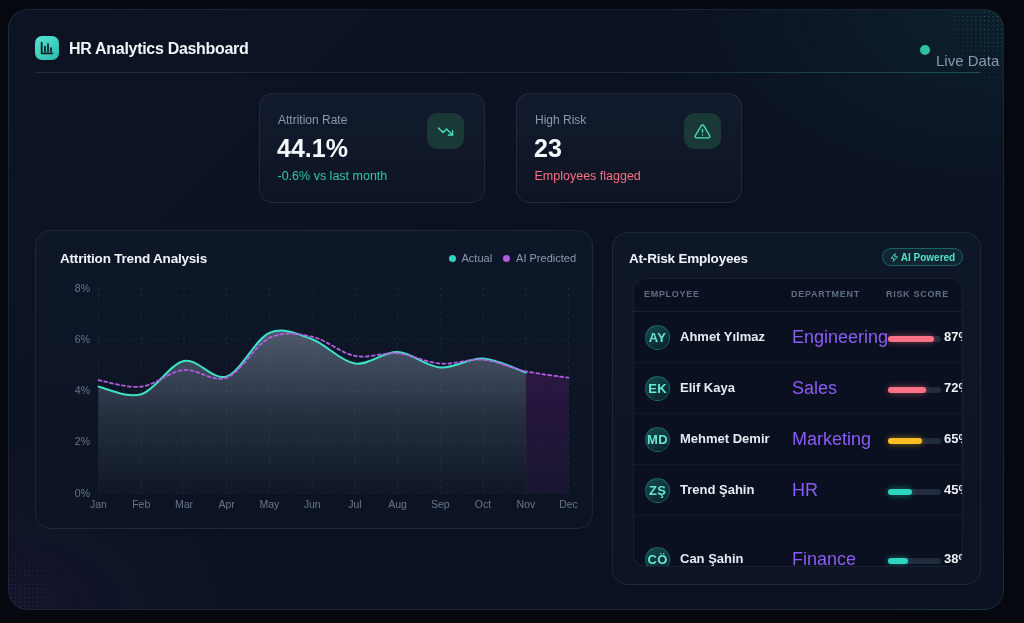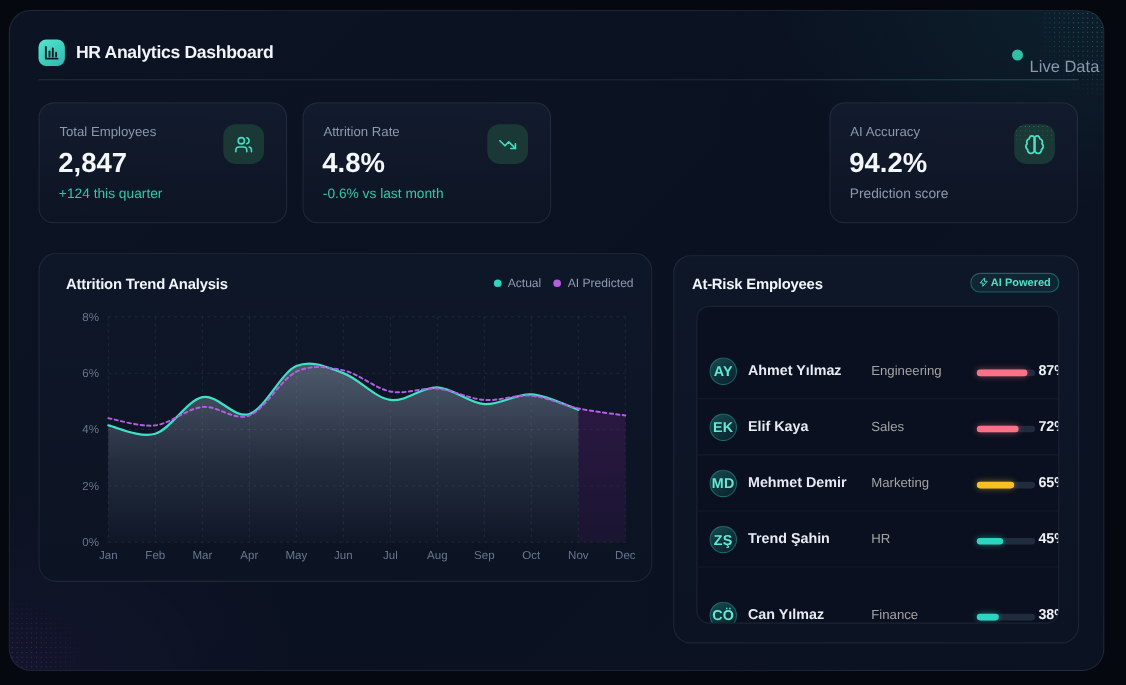--- a/index.html
+++ b/index.html
@@ -97,21 +97,21 @@
   .th { position:absolute; top:10px; font-size:9px; font-weight:bold; letter-spacing:0.7px; color:#5f6f87; white-space:nowrap; }
   .row { position:absolute; left:0; width:100%; height:51px; border-bottom:1px solid rgba(148,163,184,0.07); }
   .row:last-child { border-bottom:none; }
   .av {
     position:absolute; left:11px; top:13px; width:25px; height:25px; border-radius:50%;
     background:linear-gradient(145deg, rgba(45,212,191,0.3), rgba(45,212,191,0.08));
     border:1px solid rgba(45,212,191,0.3);
     color:#67e8d4; font-size:13px; font-weight:bold; text-align:center; line-height:24px; letter-spacing:0.3px;
   }
   .nm { position:absolute; left:46px; top:17.5px; font-size:13px; font-weight:bold; color:#e6ebf2; line-height:14px; }
-  .dp { position:absolute; left:158px; top:17.5px; font-size:12px; color:#a3a3a3; line-height:14px; }
+  .dp { position:absolute; left:158px; top:17.5px; font-size:18px; color:#8b5cf6; line-height:14px; }
   .track { position:absolute; left:254px; top:24px; width:53px; height:6px; border-radius:3px; background:#202b3e; }
   .fill { position:absolute; left:0; top:0; height:6px; border-radius:3px; }
   .pct { position:absolute; left:310px; top:17.5px; font-size:13px; font-weight:bold; color:#eef2f7; line-height:14px; }
 </style>
 </head>
 <body>
 <div class="container">
   <div class="dots-tr"></div>
   <div class="dots-bl"></div>
 
@@ -121,55 +121,42 @@
       <path d="M9 17 L9 10"></path>
       <path d="M13.5 17 L13.5 6"></path>
       <path d="M18 17 L18 12"></path>
     </svg>
   </div>
   <div class="h-title">HR Analytics Dashboard</div>
   <div class="live-dot"></div>
   <div class="live-txt">Live Data</div>
   <div class="divider"></div>
 
-  <div class="card" style="left:26px;">
-    <div class="lbl">Total Employees</div>
-    <div class="icbtn">
-        <svg width="17" height="17" viewBox="0 0 24 24" fill="none" stroke="#45e0c3" stroke-width="2" stroke-linecap="round" stroke-linejoin="round">
-          <path d="M16 21v-2a4 4 0 0 0-4-4H6a4 4 0 0 0-4 4v2"></path>
-          <circle cx="9" cy="7" r="4"></circle>
-          <path d="M22 21v-2a4 4 0 0 0-3-3.87"></path>
-          <path d="M16 3.13a4 4 0 0 1 0 7.75"></path>
-        </svg>
-      </div>
-    <div class="num">2,847</div>
-    <div class="sub">+124 this quarter</div>
-  </div>
-  <div class="card" style="left:266px;">
+  <div class="card" style="left:250px;">
     <div class="lbl">Attrition Rate</div>
     <div class="icbtn">
         <svg width="17" height="17" viewBox="0 0 24 24" fill="none" stroke="#45e0c3" stroke-width="2" stroke-linecap="round" stroke-linejoin="round">
           <polyline points="22 17 13.5 8.5 8.5 13.5 2 7"></polyline>
           <polyline points="16 17 22 17 22 11"></polyline>
         </svg>
       </div>
-    <div class="num">4.8%</div>
+    <div class="num">44.1%</div>
     <div class="sub">-0.6% vs last month</div>
   </div>
-  <div class="card" style="left:745px;">
-    <div class="lbl">AI Accuracy</div>
-    <div class="icbtn dotted" style="--x:1;">
-        <svg width="19" height="19" style="left:9px;top:9px;" viewBox="0 0 24 24" fill="none" stroke="#45e0c3" stroke-width="2.1" stroke-linecap="round" stroke-linejoin="round">
-          <path d="M12 5a3 3 0 1 0-5.997.125 4 4 0 0 0-2.526 5.77 4 4 0 0 0 .556 6.588A4 4 0 1 0 12 18Z"></path>
-          <path d="M12 5a3 3 0 1 1 5.997.125 4 4 0 0 1 2.526 5.77 4 4 0 0 1-.556 6.588A4 4 0 1 1 12 18Z"></path>
-          <path d="M12 5v13"></path>
+  <div class="card" style="left:507px;">
+    <div class="lbl">High Risk</div>
+    <div class="icbtn">
+        <svg width="17" height="17" viewBox="0 0 24 24" fill="none" stroke="#45e0c3" stroke-width="2" stroke-linecap="round" stroke-linejoin="round">
+          <path d="M10.29 3.86 1.82 18a2 2 0 0 0 1.71 3h16.94a2 2 0 0 0 1.71-3L13.71 3.86a2 2 0 0 0-3.42 0z"></path>
+          <line x1="12" y1="9" x2="12" y2="13"></line>
+          <line x1="12" y1="17" x2="12.01" y2="17"></line>
         </svg>
       </div>
-    <div class="num">94.2%</div>
-    <div class="sub gray">Prediction score</div>
+    <div class="num">23</div>
+    <div class="sub red">Employees flagged</div>
   </div>
 
   <div class="chart-card">
     <div class="chart-title">Attrition Trend Analysis</div>
     <div class="legend"><span class="d" style="background:#2dd4bf;"></span>Actual<span class="d" style="background:#b35de0;margin-left:11px;"></span>AI Predicted</div>
     <svg width="558" height="299" viewBox="0 0 558 299" style="position:absolute;left:0;top:0;">
       <defs>
         <linearGradient id="areaGrad" x1="0" y1="0" x2="0" y2="1" gradientUnits="objectBoundingBox">
           <stop offset="0" stop-color="#94a3b8" stop-opacity="0.48"></stop>
           <stop offset="0.55" stop-color="#94a3b8" stop-opacity="0.17"></stop>
@@ -224,20 +211,25 @@
       </g>
     </svg>
   </div>
 
   <div class="panel">
     <div class="panel-title">At-Risk Employees</div>
     <div class="badge"><svg width="9" height="9" viewBox="0 0 24 24" fill="none" stroke="#4fe3c6" stroke-width="2.4" stroke-linejoin="round">
           <path d="M13 2 3 14h7l-1 8 11-12h-7l1-8z"></path>
         </svg>AI Powered</div>
     <div class="tbl">
+      <div class="thead">
+        <div class="th" style="left:10px;">EMPLOYEE</div>
+        <div class="th" style="left:157px;">DEPARTMENT</div>
+        <div class="th" style="left:252px;">RISK SCORE</div>
+      </div>
       <div class="row" style="top:33px;">
         <div class="av">AY</div>
           <div class="nm">Ahmet Yılmaz</div>
           <div class="dp">Engineering</div>
         <div class="track">
             <div class="fill" style="width:46px;background:#fb7185;box-shadow:0 0 6px rgba(251,113,133,0.5);"></div>
           </div>
         <div class="pct">87%</div>
       </div>
       <div class="row" style="top:84px;">
@@ -262,21 +254,21 @@
         <div class="av">ZŞ</div>
           <div class="nm">Trend Şahin</div>
           <div class="dp">HR</div>
         <div class="track">
             <div class="fill" style="width:24px;background:#2dd4bf;box-shadow:0 0 6px rgba(45,212,191,0.5);"></div>
           </div>
         <div class="pct">45%</div>
       </div>
       <div class="row" style="top:255px;">
         <div class="av">CÖ</div>
-          <div class="nm">Can Yılmaz</div>
+          <div class="nm">Can Şahin</div>
           <div class="dp">Finance</div>
         <div class="track">
             <div class="fill" style="width:20px;background:#2dd4bf;box-shadow:0 0 6px rgba(45,212,191,0.5);"></div>
           </div>
         <div class="pct">38%</div>
       </div>
     </div>
   </div>
 </div>
 

